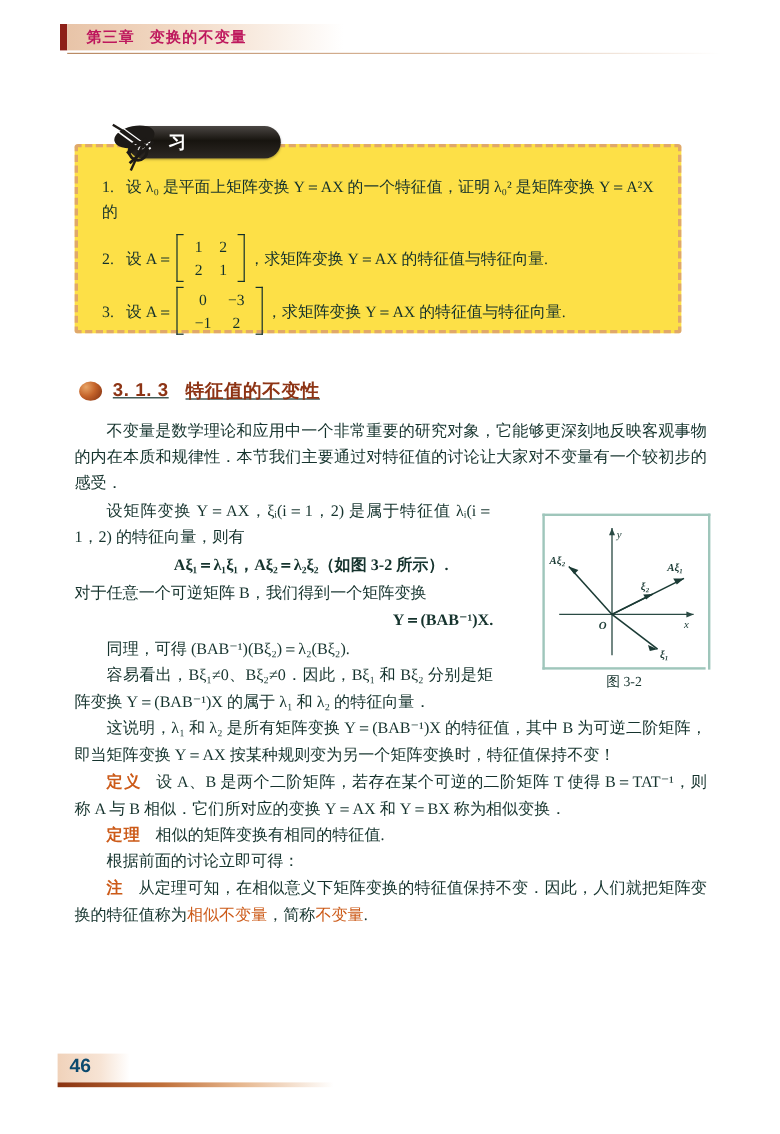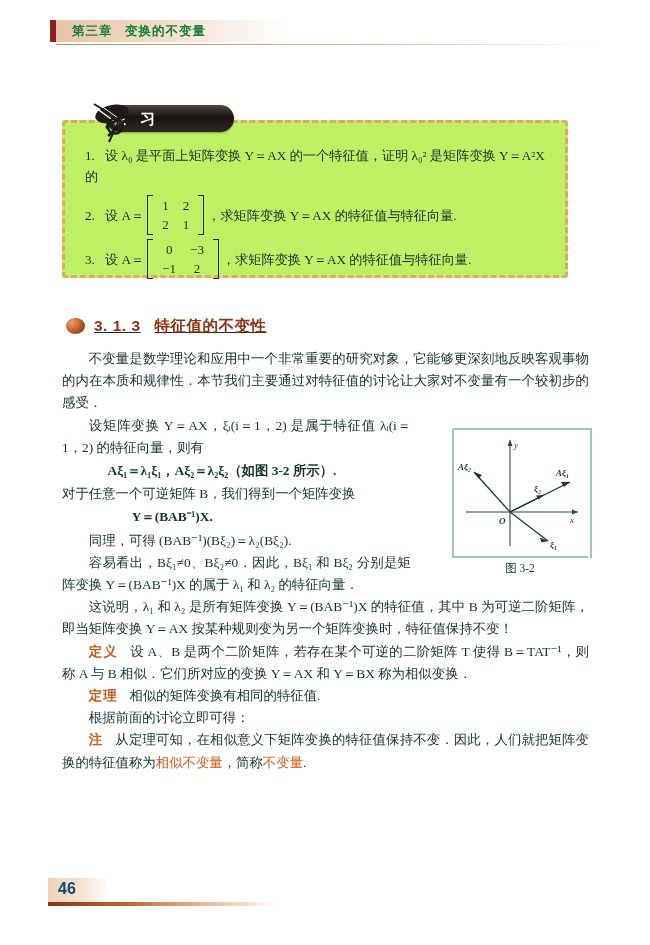--- a/index.html
+++ b/index.html
@@ -45,42 +45,42 @@
     height: 22px;
     background: linear-gradient(90deg, #e8c4a8 0%, #f2d9c4 40%, rgba(255,255,255,0) 100%);
   }
   .header-text {
     position: absolute;
     left: 22px;
     top: 3px;
     font-size: 12.5px;
     font-weight: bold;
     letter-spacing: 1px;
-    color: #15803d;
+    color: #be185d;
     white-space: pre;
   }
   .header-rule {
     position: absolute;
     left: 6px;
     top: 24px;
     width: 545px;
     height: 1px;
     background: linear-gradient(90deg, #b98a64 0%, #d9b79a 55%, rgba(255,255,255,0) 100%);
   }
 
   
   .ex-box {
     position: absolute;
     left: 62px;
     top: 120px;
     width: 500px;
     height: 152px;
     border: 3px dashed #e0a86a;
     border-radius: 3px;
-    background: #bef264;
+    background: #fde047;
   }
   .ex-banner {
     position: absolute;
     left: 88px;
     top: 102px;
     width: 150px;
     height: 34px;
   }
   .ex-pill {
     position: absolute;
@@ -379,23 +379,23 @@
   </div>
 
   <div class="body">
 
     <p class="para">不变量是数学理论和应用中一个非常重要的研究对象，它能够更深刻地反映客观事物的内在本质和规律性．本节我们主要通过对特征值的讨论让大家对不变量有一个较初步的感受．</p>
 
     <div class="flow">
       <div class="wrapbox"></div>
 
       <p class="para">设矩阵变换 Y＝AX，ξᵢ(i＝1，2) 是属于特征值 λᵢ(i＝1，2) 的特征向量，则有</p>
-      <p class="para center-eq" style="text-align:left;text-indent:3.4em;">Aξ₁＝λ₁ξ₁，Aξ₂＝λ₂ξ₂（如图 3-2 所示）.</p>
+      <p class="para center-eq" style="text-align:center;text-indent:3.4em;">Aξ₁＝λ₁ξ₁，Aξ₂＝λ₂ξ₂（如图 3-2 所示）.</p>
       <p class="para noind">对于任意一个可逆矩阵 B，我们得到一个矩阵变换</p>
-      <p class="para center-eq" style="text-align:left;text-indent:5.2em;font-family:Liberation Serif, serif;">Y＝(BAB⁻¹)X.</p>
+      <p class="para center-eq" style="text-align:right;text-indent:5.2em;">Y＝(BAB⁻¹)X.</p>
       <p class="para">同理，可得 (BAB⁻¹)(Bξ₂)＝λ₂(Bξ₂).</p>
       <p class="para">容易看出，Bξ₁≠0、Bξ₂≠0．因此，Bξ₁ 和 Bξ₂ 分别是矩阵变换 Y＝(BAB⁻¹)X 的属于 λ₁ 和 λ₂ 的特征向量．</p>
     </div>
 
     <p class="para">这说明，λ₁ 和 λ₂ 是所有矩阵变换 Y＝(BAB⁻¹)X 的特征值，其中 B 为可逆二阶矩阵，即当矩阵变换 Y＝AX 按某种规则变为另一个矩阵变换时，特征值保持不变！</p>
 
     <p class="para"><span class="kw">定义</span><span>设 A、B 是两个二阶矩阵，若存在某个可逆的二阶矩阵 T 使得 B＝TAT⁻¹，则称 A 与 B 相似．它们所对应的变换 Y＝AX 和 Y＝BX 称为相似变换．</span></p>
 
     <p class="para"><span class="kw">定理</span><span>相似的矩阵变换有相同的特征值.</span></p>
 

